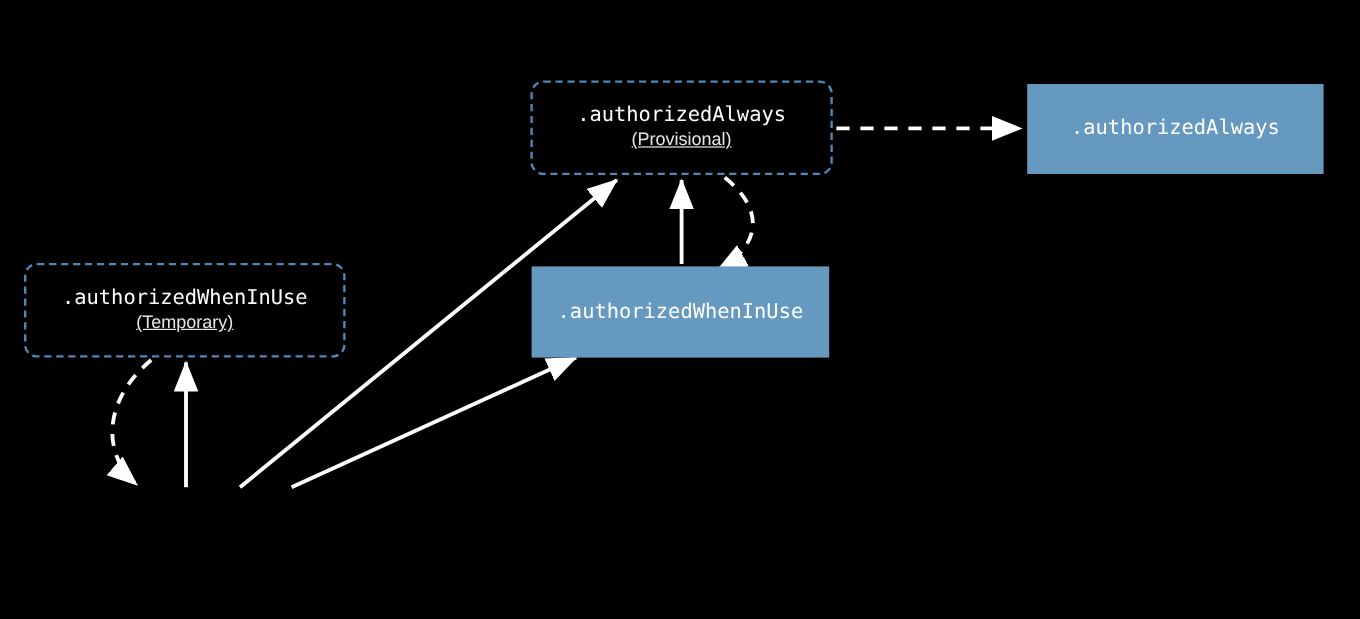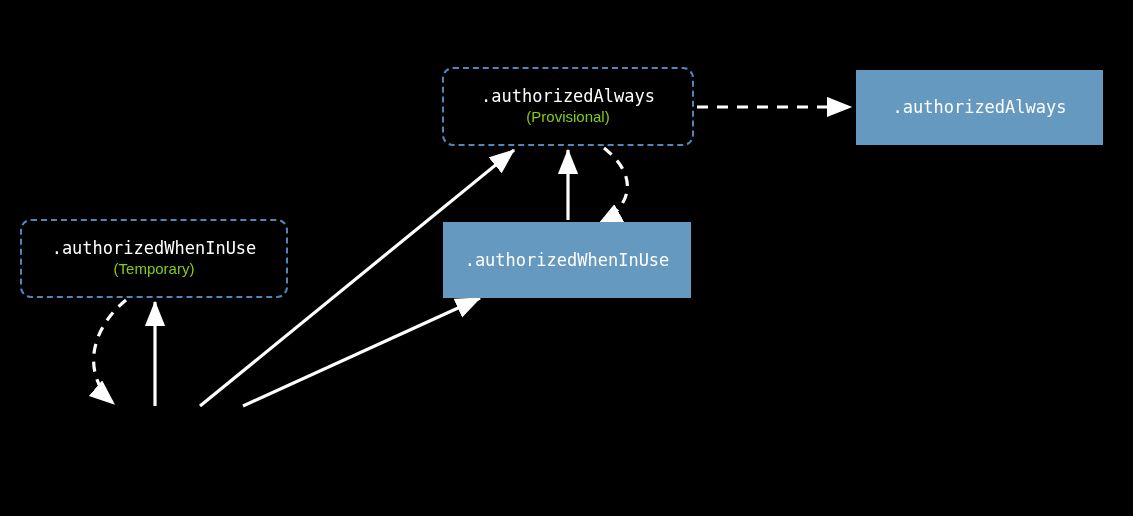--- a/index.html
+++ b/index.html
@@ -52,21 +52,22 @@
     font-size: 17px;
     letter-spacing: 0px;
     white-space: nowrap;
     color: #ffffff;
   }
   .node-sub {
     font-family: "Liberation Sans", sans-serif;
     font-size: 15px;
     margin-top: 1px;
     white-space: nowrap;
-    color: #84cc16;
+    color: #e5e5e5;
+    text-decoration: underline;
   }
 </style>
 </head>
 <body>
 
 <div id="canvas">
 
   <svg id="edges" viewBox="0 0 1133 516" width="1133" height="516">
     <defs>
       <marker id="arrow-white" markerWidth="9" markerHeight="9" refX="7.6" refY="3.2" orient="auto" markerUnits="strokeWidth">

